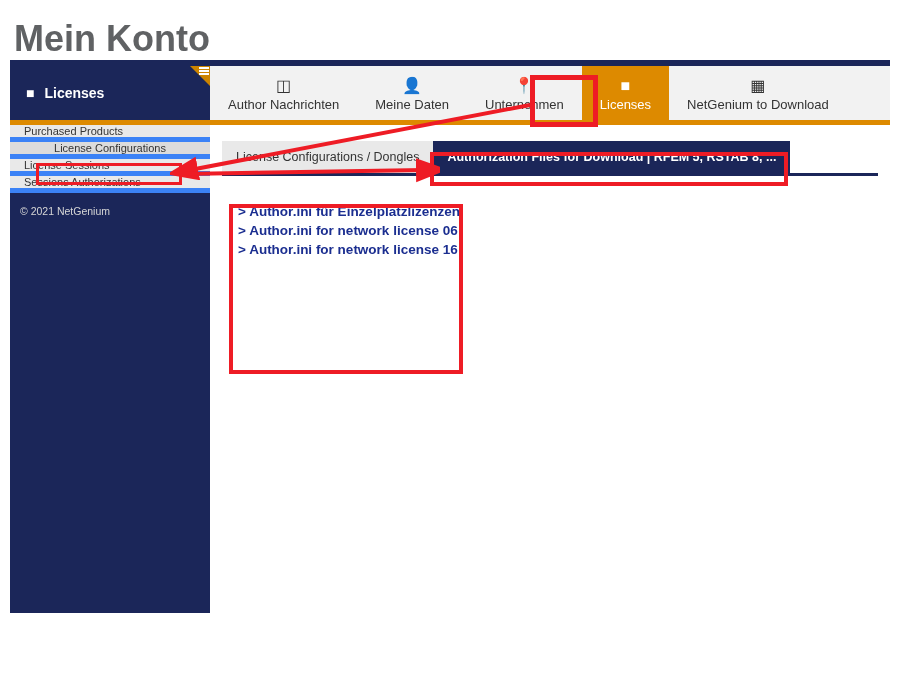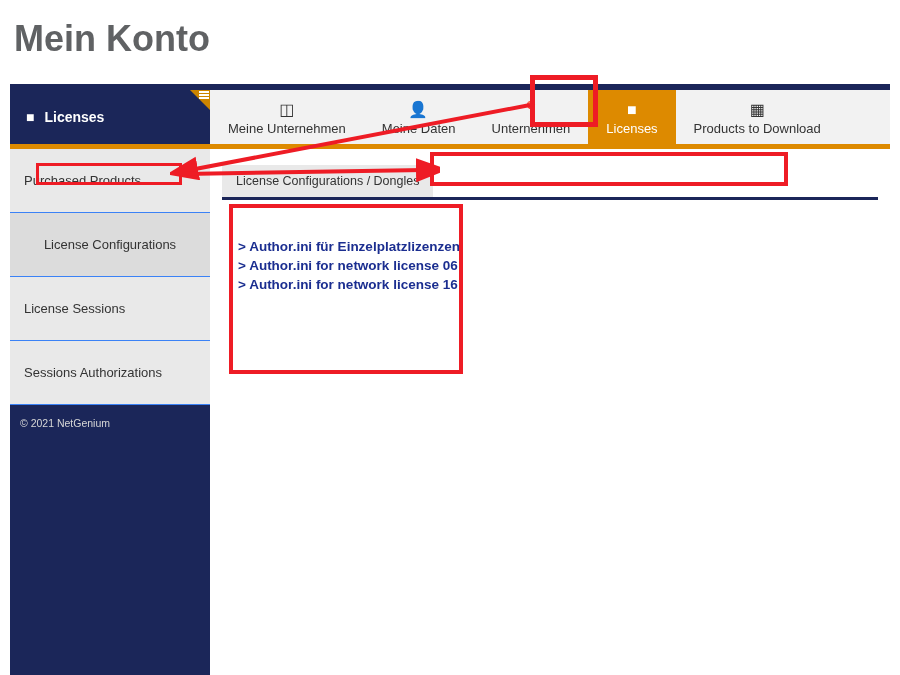--- a/index.html
+++ b/index.html
@@ -2,21 +2,21 @@
 <html><head>
 <meta charset="utf-8">
 <style>
   * { margin: 0; padding: 0; box-sizing: border-box; }
   body { font-family: Arial, sans-serif; background: #fff; width: 900px; }
   
   .page-title {
     font-size: 36px;
     font-weight: bold;
     color: #606264;
-    padding: 18px 14px 24px 14px;
+    padding: 18px 14px 0 14px;
     font-family: 'Segoe UI', Arial, sans-serif;
   }
   
   .top-strip {
     height: 6px;
     background: #1b2659;
     margin: 0 10px;
   }
   
   .tab-bar {
@@ -88,25 +88,25 @@
     margin: 0 10px;
   }
   
   .sidebar {
     width: 200px;
     background: #1b2659;
     color: #fff;
   }
   
   .sidebar-item {
-    padding: 24px 14px;
-    font-size: 13px;
+    padding: 0 14px;
+    font-size: 11px;
     background: #e9e9e9;
     color: #333;
-    border-bottom: 1px solid #3b82f6;
+    border-bottom: 5px solid #3b82f6;
     cursor: pointer;
   }
   .sidebar-item.selected {
     background: #dcdcdc;
     text-align: center;
   }
   
   .sidebar-footer {
     padding: 12px 10px;
     font-size: 10.5px;
@@ -134,21 +134,21 @@
     color: #333;
     cursor: pointer;
   }
   .subtab.active {
     background: #1b2659;
     color: #fff;
     font-weight: bold;
   }
   
   .file-list {
-    margin: 31px 18px;
+    margin: 20px 18px;
     padding: 6px 10px;
   }
   .file-link {
     display: block;
     color: #1b2e90;
     font-size: 13.5px;
     font-weight: bold;
     padding: 2px 0;
     cursor: pointer;
     font-family: 'Segoe UI', Arial, sans-serif;
@@ -193,54 +193,55 @@
 <div class="top-strip"></div>
 
 <div class="tab-bar">
   <div class="tab primary">
     <span class="tab-icon">■</span>
     <span>Licenses</span>
     <div class="tab-corner"></div>
   </div>
   <div class="tab">
     <span class="tab-icon">◫</span>
-    <span>Meine Unternehmen</span>
+    <span>Author Nachrichten</span>
   </div>
   <div class="tab">
     <span class="tab-icon">👤</span>
     <span>Meine Daten</span>
   </div>
   <div class="tab">
     <span class="tab-icon">📍</span>
     <span>Unternehmen</span>
   </div>
   <div class="tab active">
     <span class="tab-icon">■</span>
     <span>Licenses</span>
   </div>
   <div class="tab">
     <span class="tab-icon">▦</span>
-    <span>Products to Download</span>
+    <span>NetGenium to Download</span>
   </div>
 </div>
 
 <div class="orange-strip"></div>
 
 <div class="body-area">
   <div class="sidebar">
     <div class="sidebar-item">Purchased Products</div>
     <div class="sidebar-item selected">License Configurations</div>
     <div class="sidebar-item">License Sessions</div>
     <div class="sidebar-item">Sessions Authorizations</div>
     <div class="sidebar-footer">© 2021 NetGenium</div>
   </div>
 
   <div class="content">
     <div class="subtabs">
       <div class="subtab">License Configurations / Dongles</div>
+      <div class="subtab active">Authorization Files for Download | RFEM 5, RSTAB 8, ...</div>
     </div>
     <div class="file-list">
       <span class="file-link">&gt; Author.ini für Einzelplatzlizenzen</span>
       <span class="file-link">&gt; Author.ini for network license 06</span>
       <span class="file-link">&gt; Author.ini for network license 16</span>
     </div>
   </div>
 </div>
 
 <div class="hilite-licenses-tab"></div>

